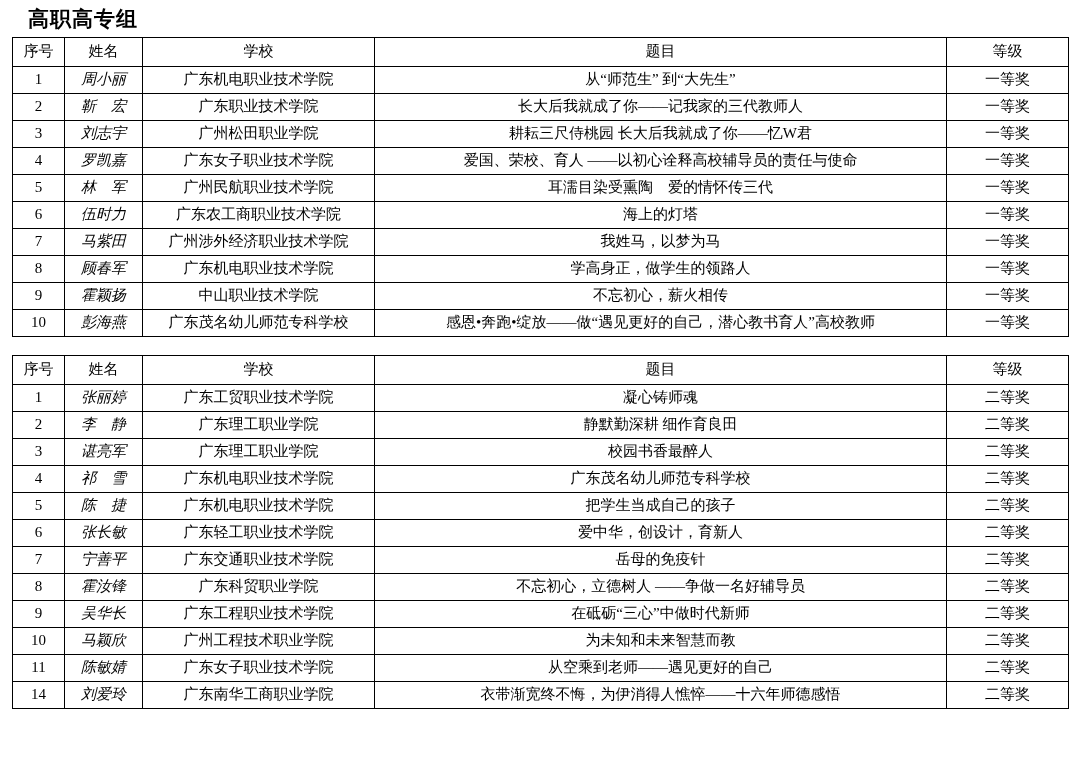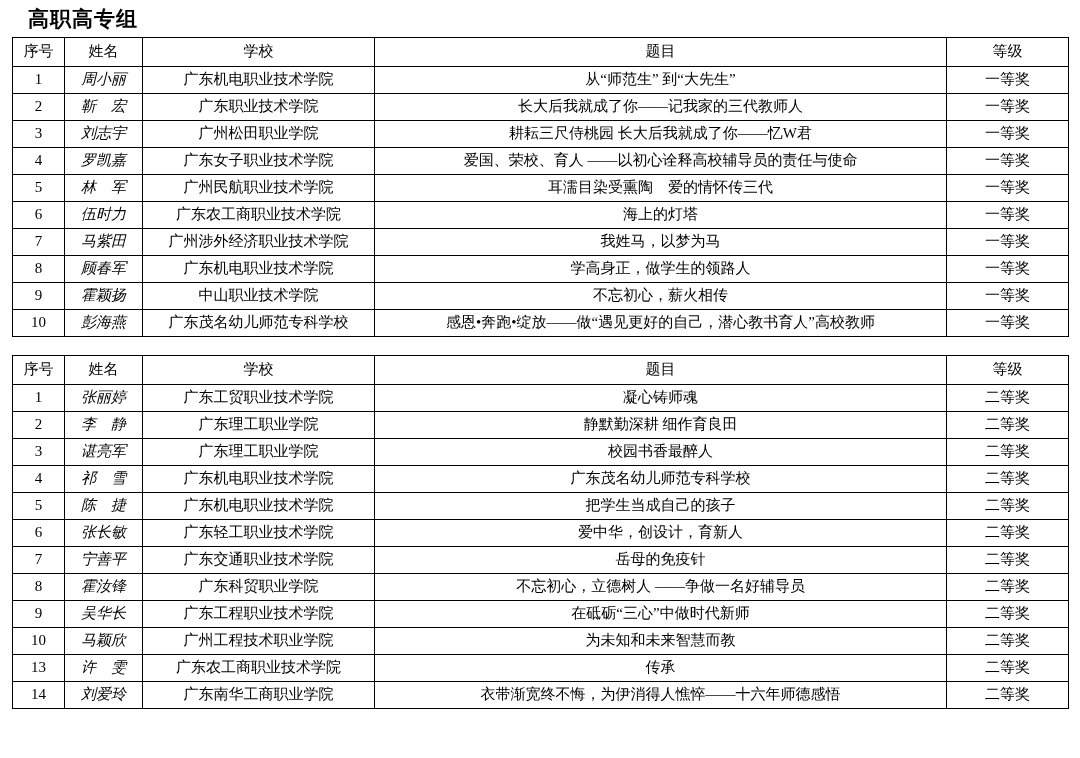--- a/index.html
+++ b/index.html
@@ -252,24 +252,24 @@
         <td>二等奖</td>
       </tr>
       <tr>
         <td>10</td>
         <td class="name-cell">马颖欣</td>
         <td>广州工程技术职业学院</td>
         <td class="title-cell">为未知和未来智慧而教</td>
         <td>二等奖</td>
       </tr>
       <tr>
-        <td>13</td>
-        <td class="name-cell">许　雯</td>
-        <td>广东农工商职业技术学院</td>
-        <td class="title-cell">传承</td>
+        <td>11</td>
+        <td class="name-cell">陈敏婧</td>
+        <td>广东女子职业技术学院</td>
+        <td class="title-cell">从空乘到老师——遇见更好的自己</td>
         <td>二等奖</td>
       </tr>
       <tr>
         <td>14</td>
         <td class="name-cell">刘爱玲</td>
         <td>广东南华工商职业学院</td>
         <td class="title-cell">衣带渐宽终不悔，为伊消得人憔悴——十六年师德感悟</td>
         <td>二等奖</td>
       </tr>
 

